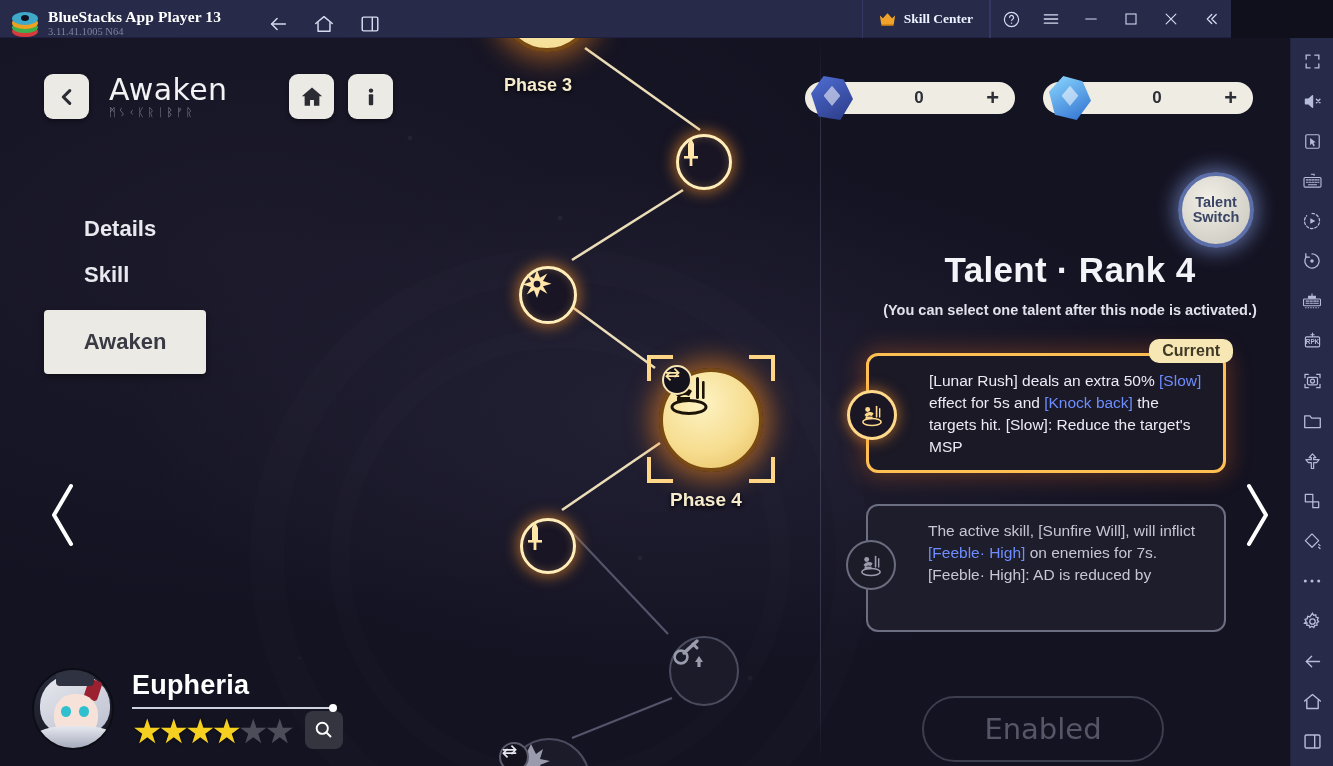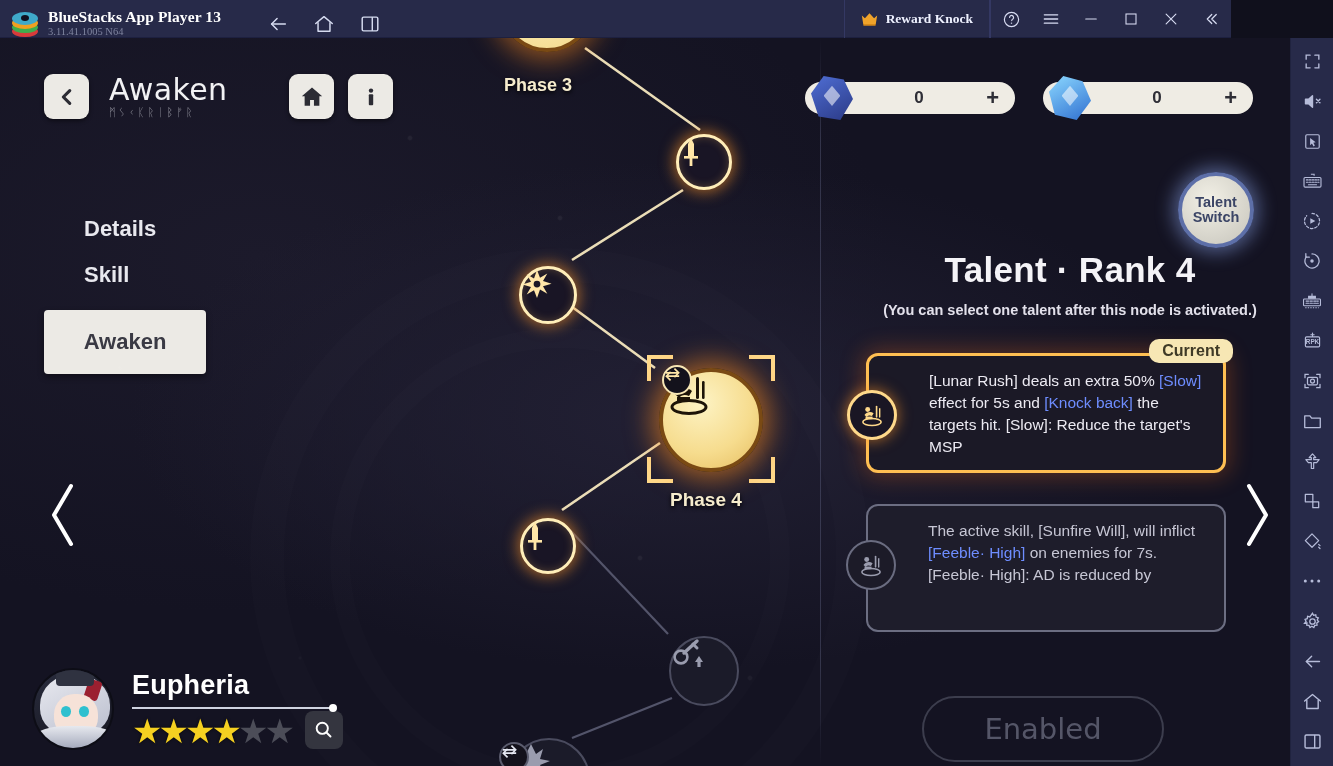--- a/index.html
+++ b/index.html
@@ -257,21 +257,21 @@
 
     <div class="tb-right">
       <div class="tb-sep"></div>
       <div class="tb-pill">
         <span class="crown">
           <svg width="17" height="14" viewBox="0 0 20 16">
               <path d="M1 4l3.6 3.2L10 1.2l5.4 6L19 4l-1.6 10H2.6z" fill="#f0a32a"></path>
               <path d="M2.6 14h14.8l-.3 1.8H2.9z" fill="#d98a18"></path>
             </svg>
         </span>
-        <span>Reward Knock</span>
+        <span>Skill Center</span>
       </div>
       <div class="tb-sep"></div>
       <div class="tb-sep"></div>
       <div class="tb-btn">
         <svg width="19" height="19" viewBox="0 0 24 24" fill="none" stroke="currentColor" stroke-width="1.5">
             <circle cx="12" cy="12" r="9"></circle>
             <path d="M9.6 9.3a2.5 2.5 0 114.3 1.8c-.8.8-1.6 1.2-1.6 2.3" stroke-linecap="round"></path>
             <circle cx="12" cy="16.6" r=".9" fill="currentColor" stroke="none"></circle>
           </svg>
       </div>

